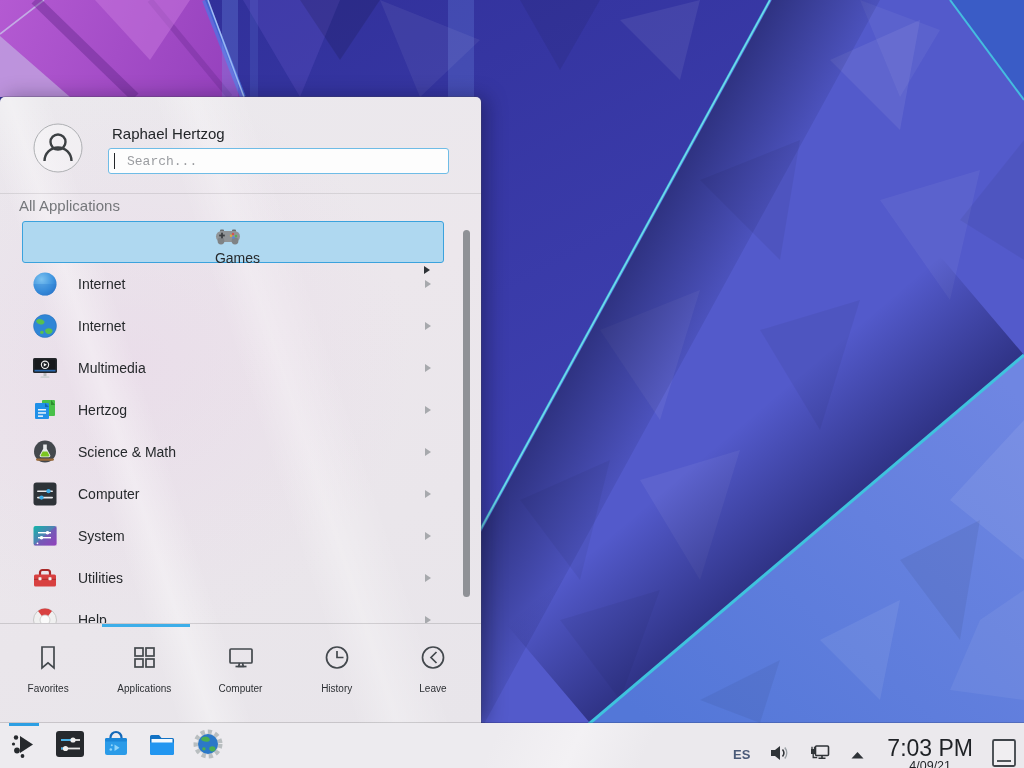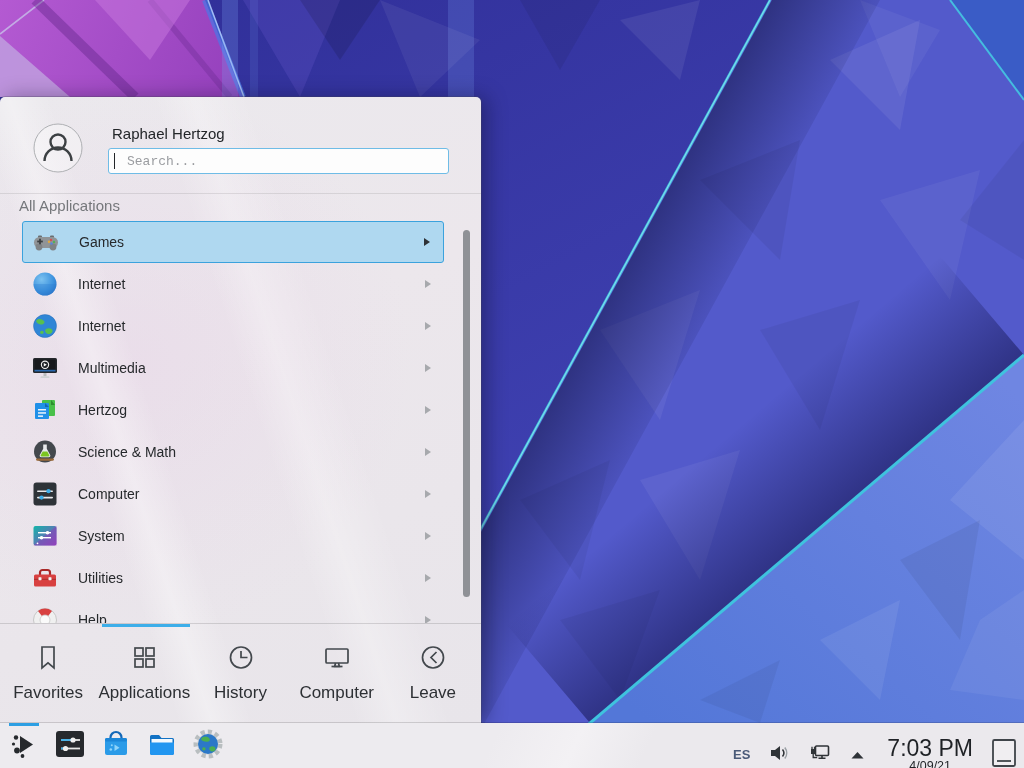--- a/index.html
+++ b/index.html
@@ -24,37 +24,37 @@
     border-radius:3px;background:#fdfdfd;padding:0 18px;font-size:13px;color:#737373;outline:none;
     font-family:Liberation Mono, monospace;}
   .search-wrap input::placeholder{color:#9a9ca0;}
   .caret{position:absolute;left:6px;top:5px;width:1px;height:16px;background:#232629;}
   .hdr-sep{position:absolute;left:0;top:96px;width:481px;height:1px;background:rgba(0,0,0,.09);}
   .section-label{position:absolute;left:19px;top:100px;font-size:15px;color:#75777b;}
 
   .cat-list{position:absolute;left:0;top:124px;width:481px;height:402px;overflow:hidden;}
   .cat-row{height:42px;margin:0 37px 0 22px;display:flex;align-items:center;
     box-sizing:border-box;padding-left:9px;border-radius:3px;position:relative;}
-  .cat-row.selected{background:#afd8f0;border:1px solid #3ba2dd;}
+  .cat-row.selected{background:#afd8f0;border:1px solid #3ba2dd;flex-direction:column;}
   .cat-icon{width:28px;height:28px;flex:0 0 28px;margin-right:19px;}
   .cat-icon svg{display:block;}
   .cat-label{font-size:14px;color:#26292c;}
   .arrow{margin-left:auto;margin-right:13px;width:0;height:0;
     border-top:4.5px solid transparent;border-bottom:4.5px solid transparent;
     border-left:6px solid #a7a9ad;}
   .cat-row.selected .arrow{border-left-color:#2e3236;}
   .scrollbar{position:absolute;left:463px;top:133px;width:7px;height:367px;
     background:#8f9196;border-radius:3.5px;}
 
   .tab-sep{position:absolute;left:0;top:526px;width:481px;height:1px;background:rgba(0,0,0,.13);}
   .tab-indicator{position:absolute;left:102px;top:527px;width:88px;height:3px;background:#3daee9;}
   .tabs{position:absolute;left:0;top:534px;width:481px;display:flex;}
   .tab{flex:1;display:flex;flex-direction:column;align-items:center;gap:7px;padding-top:9px;cursor:default;}
   .tab svg{display:block;}
-  .tab-label{font-size:17px;color:#2d3034;}
+  .tab-label{font-size:10px;color:#2d3034;}
 
   
   .taskbar{position:absolute;left:0;top:723px;width:1024px;height:45px;
     background:linear-gradient(115deg,#edebef 48%,#f3f1f4 56%,#ebe9ed 63%);
     box-shadow:0 -1px 0 rgba(0,0,0,.14);}
   .tb-left{position:absolute;left:7px;top:0;height:45px;display:flex;align-items:center;gap:12px;}
   .tb-app{width:34px;height:34px;display:flex;align-items:center;justify-content:center;}
   .task-active-line{position:absolute;left:9px;top:0;width:30px;height:3px;background:#2d9fe3;}
   .tb-tray{position:absolute;right:7px;top:9px;height:45px;display:flex;align-items:center;gap:18px;}
   .kbd-layout{font-size:13px;font-weight:bold;color:#4a5a78;}
@@ -358,35 +358,35 @@
             <rect x="20" y="8" width="8" height="8"></rect>
           <rect x="9" y="19" width="8" height="8"></rect>
             <rect x="20" y="19" width="8" height="8"></rect>
         </svg>
       </span>
       <span class="tab-label">Applications</span>
     </div>
     <div class="tab">
       <span>
         <svg width="36" height="36" viewBox="0 0 36 36" fill="none" stroke="#43484d" stroke-width="1.7">
-          <circle cx="18" cy="17.5" r="10.5"></circle>
-            <path d="M18 11v6.5h6.5"></path>
-        </svg>
-      </span>
-      <span class="tab-label">History</span>
-    </div>
-    <div class="tab">
-      <span>
-        <svg width="36" height="36" viewBox="0 0 36 36" fill="none" stroke="#43484d" stroke-width="1.7">
           <rect x="7" y="9" width="22" height="14" rx="1"></rect>
           <path d="M16.5 23l-.8 3.5h4.6l-.8-3.5"></path>
             <path d="M12.5 26.5h11"></path>
         </svg>
       </span>
       <span class="tab-label">Computer</span>
+    </div>
+    <div class="tab">
+      <span>
+        <svg width="36" height="36" viewBox="0 0 36 36" fill="none" stroke="#43484d" stroke-width="1.7">
+          <circle cx="18" cy="17.5" r="10.5"></circle>
+            <path d="M18 11v6.5h6.5"></path>
+        </svg>
+      </span>
+      <span class="tab-label">History</span>
     </div>
     <div class="tab">
       <span>
         <svg width="36" height="36" viewBox="0 0 36 36" fill="none" stroke="#43484d" stroke-width="1.7">
           <circle cx="18" cy="17.5" r="10.5"></circle>
             <path d="M21.5 12L16 17.5l5.5 5.5"></path>
         </svg>
       </span>
       <span class="tab-label">Leave</span>
     </div>

